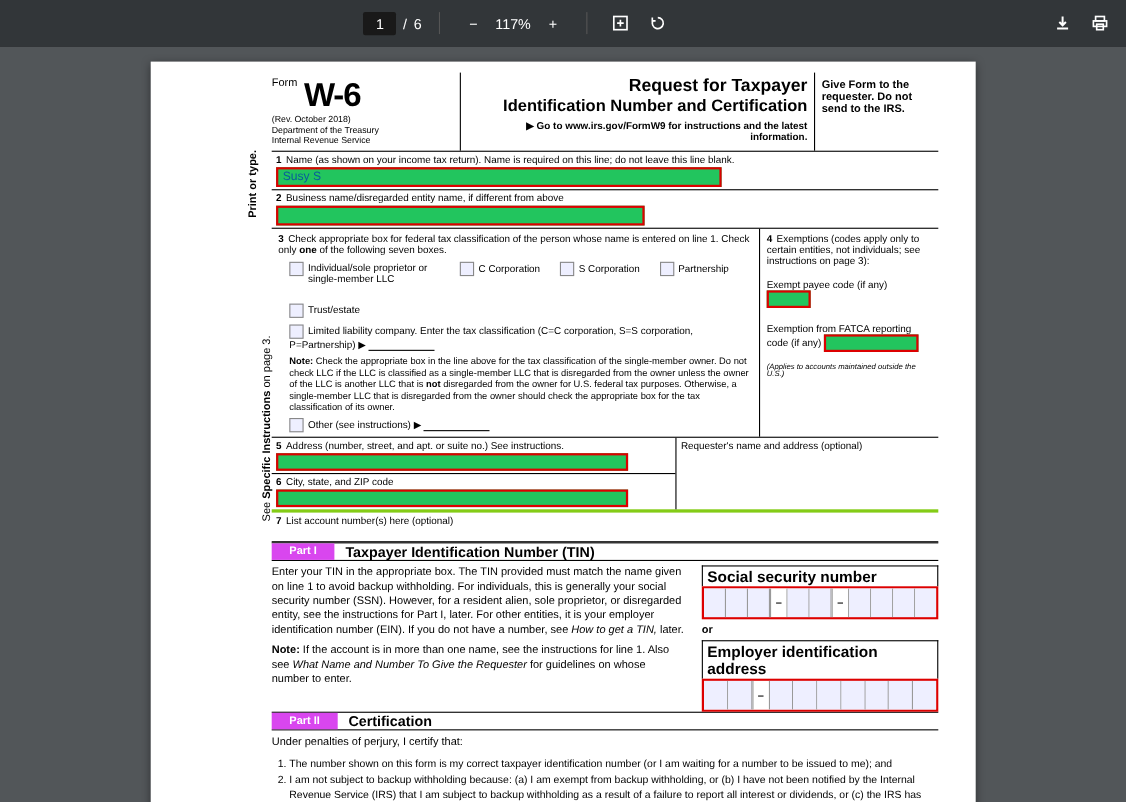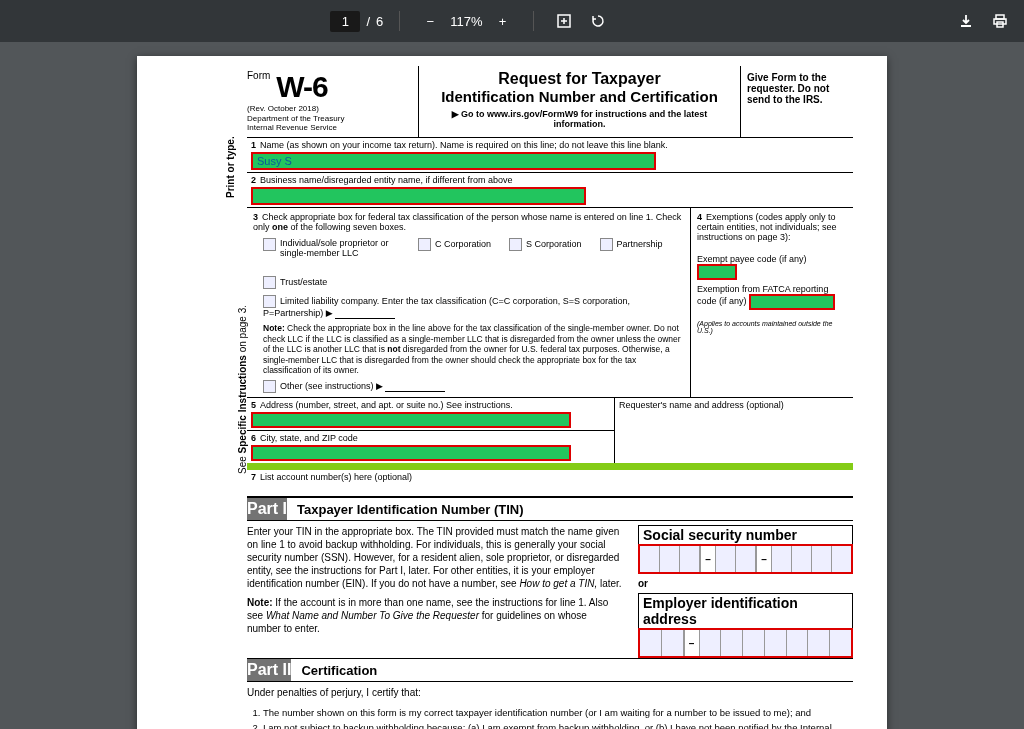--- a/index.html
+++ b/index.html
@@ -9,45 +9,45 @@
   .tbtn{width:28px;height:28px;display:flex;align-items:center;justify-content:center;cursor:pointer;border-radius:2px}
   .pagebox{background:#191919;padding:3px 6px;border-radius:2px;min-width:18px;text-align:center}
   .sep{width:1px;height:20px;background:#555;margin:0 6px}
   .page-wrap{padding:56px 0 20px 0;display:flex;justify-content:center}
   .page{background:#fff;width:750px;box-shadow:0 2px 8px rgba(0,0,0,.5);padding:10px 0 14px 0;position:relative}
   .content{padding:0 34px 0 110px;position:relative}
   .sidev{position:absolute;left:88px;top:142px;transform:rotate(-90deg);transform-origin:left top;font-size:10px;font-weight:bold;white-space:nowrap}
   .sidev2{position:absolute;left:100px;top:418px;transform:rotate(-90deg);transform-origin:left top;font-size:10px;white-space:nowrap}
   .hdr{display:flex;border-bottom:1px solid #000}
   .hdr .c1{width:165px;border-right:1px solid #000;padding:4px 6px 4px 0}
-  .hdr .c2{flex:1;text-align:center;padding:4px 6px}
+  .hdr .c2{flex:1;text-align:right;padding:4px 6px}
   .hdr .c3{width:100px;border-left:1px solid #000;padding:6px 6px;font-weight:bold;font-size:10px}
   .formnum{display:flex;align-items:flex-start;gap:6px}
   .formnum .f{font-size:10px}
   .formnum .w9{font-size:30px;font-weight:900;letter-spacing:-1px}
   .sm{font-size:8px;line-height:1.2}
   .title1{font-size:16px;font-weight:bold}
   .title2{font-size:15px;font-weight:bold}
   .goto{font-size:9px;margin-top:4px}
   .row{border-bottom:1px solid #000;padding:2px 4px;font-size:9px;position:relative}
   .lnum{font-weight:bold;margin-right:4px}
   .input-red{border:2px solid #d00;background:#22c55e;height:16px;box-sizing:border-box}
   .input-red.lg{height:18px}
   .box3{display:flex;border-bottom:1px solid #000}
   .box3 .l{flex:1;border-right:1px solid #000;padding:4px 6px;font-size:9px}
   .box3 .r{width:150px;padding:4px 6px;font-size:9px}
   .ck{display:inline-block;width:11px;height:11px;border:1px solid #888;background:#eeefff;vertical-align:middle;margin-right:4px}
   .ckrow{display:flex;gap:18px;margin:6px 0 6px 10px;flex-wrap:wrap;font-size:9px}
   .note{font-size:8.5px;line-height:1.25;margin:4px 0 4px 10px}
   .underline{display:inline-block;border-bottom:1px solid #000;min-width:60px;height:10px;vertical-align:middle}
-  .addrsplit{display:flex;border-bottom:7px solid #84cc16}
+  .addrsplit{display:flex;border-bottom:3px solid #84cc16}
   .addrsplit .al{flex:1;border-right:1px solid #000;font-size:9px}
   .addrsplit .ar{width:230px;padding:2px 4px;font-size:9px}
   .sub{padding:2px 4px}
-  .part{background:#737373;color:#fff;font-weight:bold;padding:2px 0;font-size:16px;display:inline-block}
+  .part{background:#d946ef;color:#fff;font-weight:bold;padding:2px 16px;font-size:10px;display:inline-block}
   .partrow{border-top:1px solid #000;border-bottom:1px solid #000;display:flex;align-items:center;gap:10px}
   .parttitle{font-weight:bold;font-size:13px}
   .body9{font-size:10px;line-height:1.3;padding:4px 0}
   .tin{display:flex;gap:16px}
   .tin .tl{flex:1}
   .tin .tr{width:215px}
   .tinlabel{border:1px solid #000;font-weight:bold;font-size:14px;padding:1px 4px;border-bottom:none}
   .tincells{display:flex;border:2px solid #d00;height:26px}
   .tincells .cell{flex:1;border-right:1px solid #999;background:#eeefff}
   .tincells .cell:last-child{border-right:none}
@@ -149,21 +149,21 @@
           <span><span class="ck"></span><span>Partnership</span></span>
           <span><span class="ck"></span><span>Trust/estate</span></span>
         </div>
         <div style="margin-left:10px"><span class="ck"></span><span>Limited liability company. Enter the tax classification (C=C corporation, S=S corporation, P=Partnership) ▶</span> <span class="underline"></span></div>
         <div class="note"><b>Note:</b> Check the appropriate box in the line above for the tax classification of the single-member owner. Do not check LLC if the LLC is classified as a single-member LLC that is disregarded from the owner unless the owner of the LLC is another LLC that is <b>not</b> disregarded from the owner for U.S. federal tax purposes. Otherwise, a single-member LLC that is disregarded from the owner should check the appropriate box for the tax classification of its owner.</div>
         <div style="margin-left:10px"><span class="ck"></span><span>Other (see instructions) ▶</span> <span class="underline"></span></div>
       </div>
       <div class="r">
         <span class="lnum">4</span><span>Exemptions (codes apply only to certain entities, not individuals; see instructions on page 3):</span>
         <div style="margin-top:12px"><span>Exempt payee code (if any)</span> <span class="input-red" style="display:inline-block;width:40px;vertical-align:middle"></span></div>
-        <div style="margin-top:4px"><span>Exemption from FATCA reporting code (if any)</span> <span class="input-red" style="display:inline-block;width:86px;vertical-align:middle"></span></div>
+        <div style="margin-top:14px"><span>Exemption from FATCA reporting code (if any)</span> <span class="input-red" style="display:inline-block;width:86px;vertical-align:middle"></span></div>
         <div class="italic" style="font-size:7px;margin-top:10px">(Applies to accounts maintained outside the U.S.)</div>
       </div>
     </div>
 
     <div class="addrsplit">
       <div class="al">
         <div class="sub"><span class="lnum">5</span><span>Address (number, street, and apt. or suite no.) See instructions.</span>
           <div class="input-red" style="width:320px;margin-top:2px"></div></div>
         <div class="sub" style="border-top:1px solid #000"><span class="lnum">6</span><span>City, state, and ZIP code</span>
           <div class="input-red" style="width:320px;margin-top:2px"></div></div>

